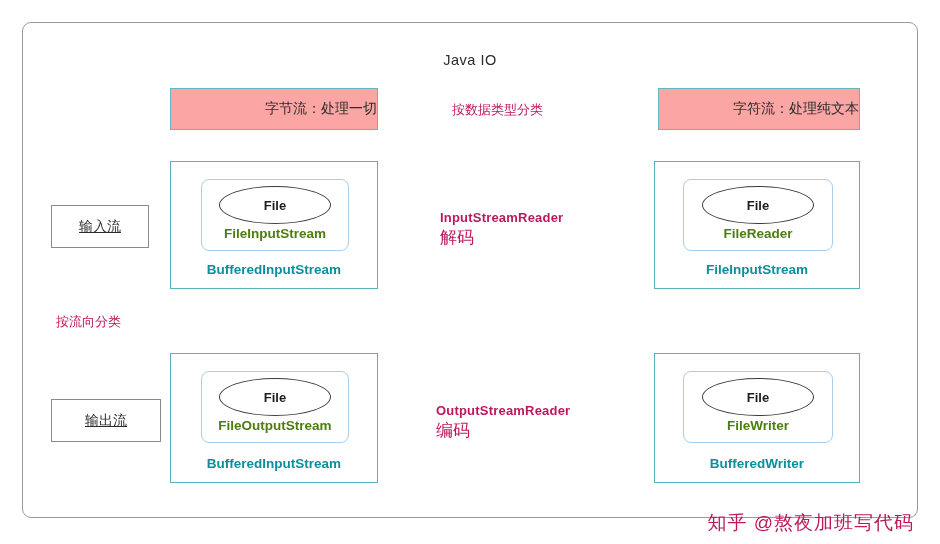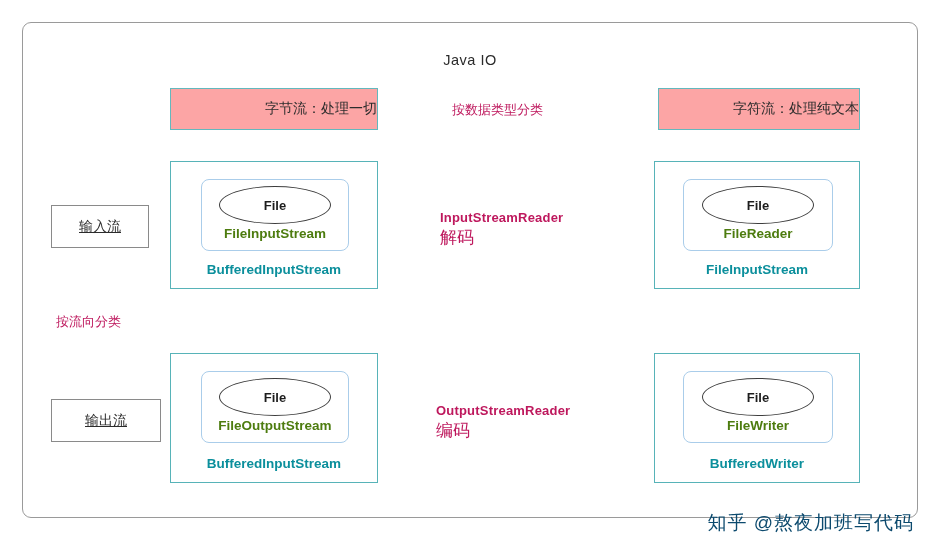--- a/index.html
+++ b/index.html
@@ -169,21 +169,21 @@
     width: 940px; height: 544px;
     pointer-events: none;
   }
 
   
   #watermark {
     position: absolute;
     right: 26px;
     bottom: 8px;
     font-size: 19px;
-    color: #0c4a6e;
+    color: #be185d;
     letter-spacing: 1px;
     white-space: nowrap;
     user-select: none;
   }
 </style>
 </head>
 <body>
 
 <div id="stage">
 

